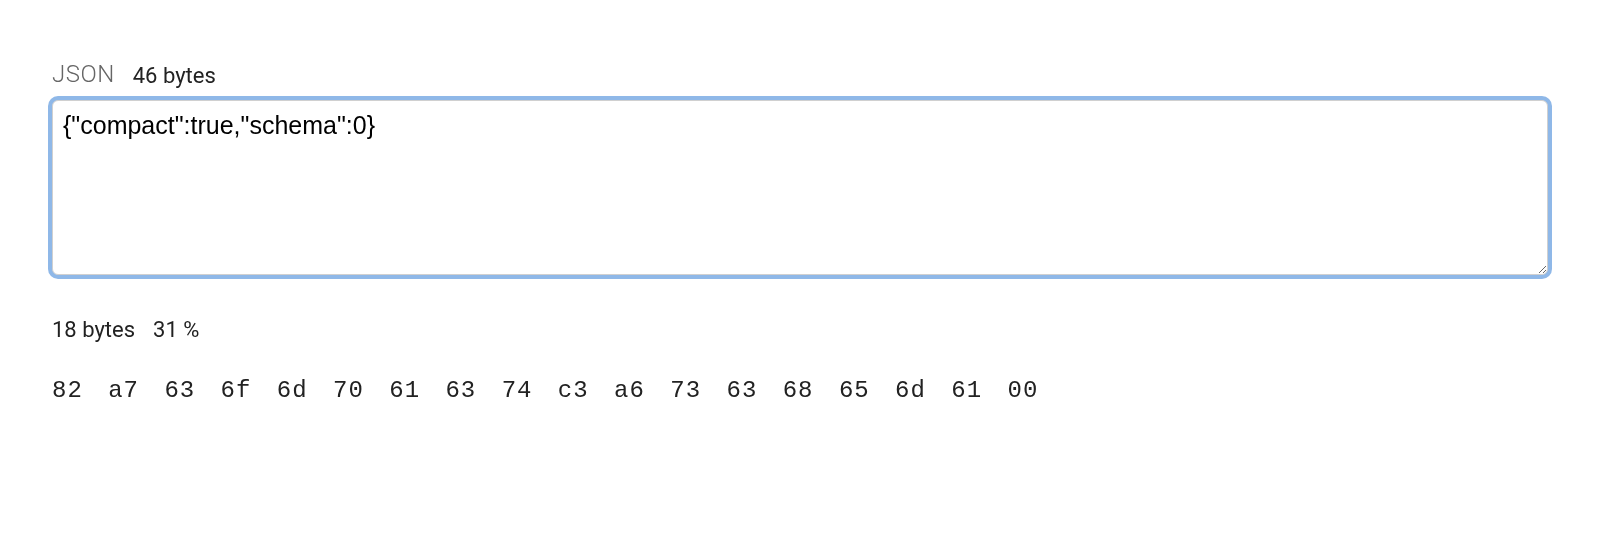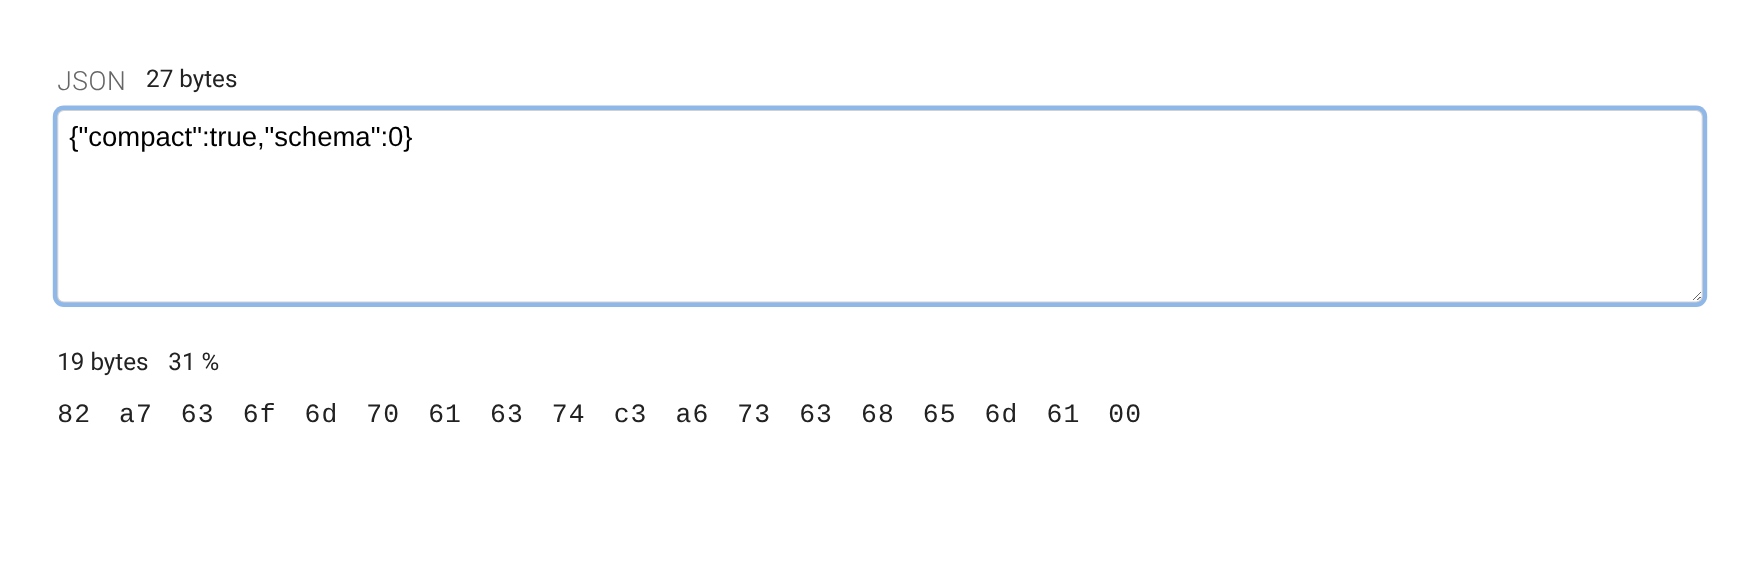--- a/index.html
+++ b/index.html
@@ -7,21 +7,21 @@
   }
   body {
     margin: 0;
     padding: 60px 52px;
     font-family: -apple-system, BlinkMacSystemFont, "Segoe UI", Roboto, "Helvetica Neue", Arial, sans-serif;
     background: #ffffff;
     color: #222;
   }
   .section-header {
     display: flex;
-    align-items: flex-start;
+    align-items: flex-end;
     gap: 18px;
     margin-bottom: 12px;
   }
   .section-title {
     font-size: 24px;
     font-weight: 300;
     color: #666;
     letter-spacing: 0.5px;
   }
   .section-meta {
@@ -42,40 +42,40 @@
     border-radius: 6px;
     outline: none;
     box-shadow: 0 0 0 4px #8fb8e8;
     resize: both;
     overflow: auto;
   }
   .msgpack-section {
     margin-top: 38px;
   }
   .hex-output {
-    margin-top: 18px;
+    margin-top: 30px;
     font-family: "Courier New", Courier, monospace;
     font-size: 24px;
     letter-spacing: 1px;
     word-spacing: 10px;
     color: #222;
     line-height: 1.6;
     white-space: pre-wrap;
   }
 </style>
 </head>
 <body>
 
 <div>
   <div class="section-header">
     <span class="section-title">JSON</span>
-    <span class="section-meta">27 bytes</span>
+    <span class="section-meta">46 bytes</span>
   </div>
   <textarea class="json-textarea" style="">{"compact":true,"schema":0}</textarea>
 </div>
 
 <div class="msgpack-section">
   <div class="section-header">
-    <span class="section-meta">19 bytes</span>
+    <span class="section-meta">18 bytes</span>
     <span class="section-meta">31 %</span>
   </div>
   <div class="hex-output">82 a7 63 6f 6d 70 61 63 74 c3 a6 73 63 68 65 6d 61 00</div>
 </div>
 
 </body></html>

